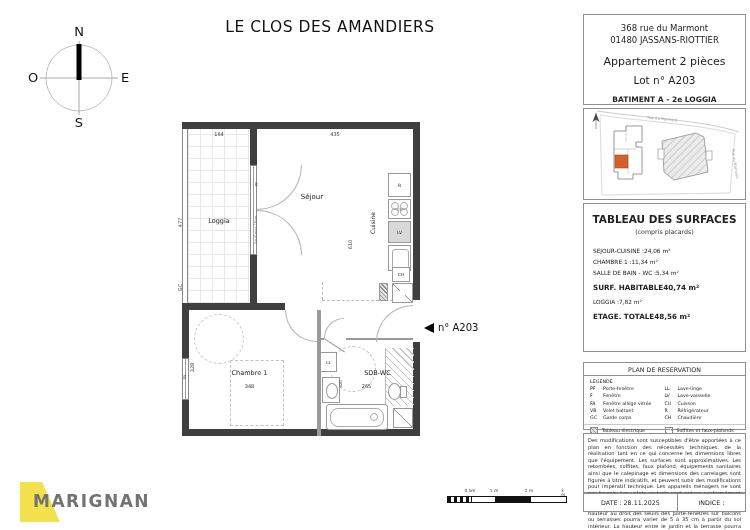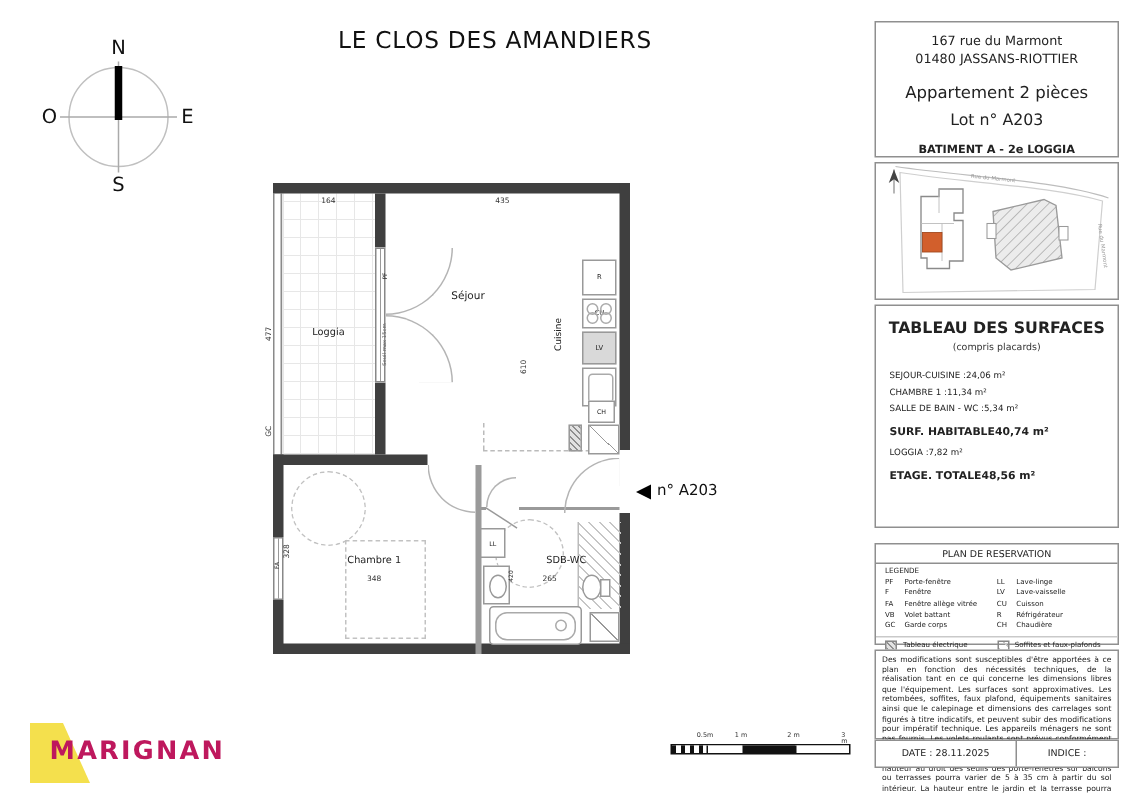--- a/index.html
+++ b/index.html
@@ -132,21 +132,21 @@
   <div class="dim vt" style="left:2px;top:245px;width:20px;text-align:center;">328</div>
   <div class="dim vt" style="left:-3px;top:255px;width:16px;font-size:4px;text-align:center;">FA</div>
   <div class="dim dimc" style="left:140px;top:264px;width:93px;">265</div>
   <div class="dim vt" style="left:152px;top:262px;width:18px;font-size:4px;text-align:center;">420</div>
 </div>
 
 <div class="abs" style="left:424px;top:323px;width:0;height:0;border-top:5px solid transparent;border-bottom:5px solid transparent;border-right:10px solid #000;"></div>
 <div class="abs" style="left:438px;top:322px;font-size:10px;color:#111;">n° A203</div>
 
 <div class="pbox" style="top:14px;height:91px;text-align:center;">
-  <div style="font-size:8.5px;margin-top:8px;">167 rue du Marmont</div>
+  <div style="font-size:8.5px;margin-top:8px;">368 rue du Marmont</div>
   <div style="font-size:8.5px;margin-top:2px;">01480 JASSANS-RIOTTIER</div>
   <div style="font-size:11px;margin-top:10px;">Appartement 2 pièces</div>
   <div style="font-size:10.5px;margin-top:6px;">Lot n° A203</div>
   <div style="font-size:7.5px;font-weight:bold;margin-top:9px;">BATIMENT A - 2e LOGGIA</div>
 </div>
 
 <div class="pbox" style="top:108px;height:92px;overflow:hidden;">
   <svg width="161" height="90" viewBox="0 0 161 90">
     <defs>
       <pattern id="bh" width="5" height="5" patternUnits="userSpaceOnUse" patternTransform="rotate(45)">
@@ -263,21 +263,21 @@
   <div style="font-size:5.1px;line-height:1.3;text-align:justify;padding:3px 4px;color:#222;">Des modifications sont susceptibles d'être apportées à ce plan en fonction des nécessités techniques, de la réalisation tant en ce qui concerne les dimensions libres que l'équipement. Les surfaces sont approximatives. Les retombées, soffites, faux plafond, équipements sanitaires ainsi que le calepinage et dimensions des carrelages sont figurés à titre indicatifs, et peuvent subir des modifications pour impératif technique. Les appareils ménagers ne sont pas fournis. Les volets roulants sont prévus conformément à la notice de vente. Les coffres de volet roulant ne sont pas représentés et seront débordants à l'intérieur. La hauteur au droit des seuils des porte-fenêtres sur balcons ou terrasses pourra varier de 5 à 35 cm à partir du sol intérieur. La hauteur entre le jardin et la terrasse pourra varier entre 0 et 60 cm. Les jardins ne sont pas nécessairement plats et pourront comporter des talus et des pentes.</div>
 </div>
 
 <div class="pbox" style="top:493px;height:19px;display:flex;">
   <div style="flex:58;border-right:1px solid #8f8f8f;display:flex;align-items:center;justify-content:center;font-size:6.3px;">DATE : 28.11.2025</div>
   <div style="flex:42;display:flex;align-items:center;justify-content:center;font-size:6.3px;">INDICE :</div>
 </div>
 
 <div class="abs" style="left:18px;top:480px;width:150px;height:44px;">
   <div style="position:absolute;left:2px;top:2px;width:40px;height:40px;background:#f4e04d;clip-path:polygon(0 0,55% 0,100% 100%,0 100%);"></div>
-  <div style="position:absolute;left:15px;top:11px;font-size:17px;font-weight:bold;letter-spacing:1.5px;color:#be185d;">MARIGNAN</div>
+  <div style="position:absolute;left:15px;top:11px;font-size:17px;font-weight:bold;letter-spacing:1.5px;color:#737373;">MARIGNAN</div>
 </div>
 
 <div class="abs" style="left:447px;top:489px;width:120px;height:16px;">
   <div class="dim" style="left:23px;top:0;font-size:4.3px;transform:translateX(-50%);">0.5m</div>
   <div class="dim" style="left:47px;top:0;font-size:4.3px;transform:translateX(-50%);">1 m</div>
   <div class="dim" style="left:82px;top:0;font-size:4.3px;transform:translateX(-50%);">2 m</div>
   <div class="dim" style="left:116px;top:0;font-size:4.3px;transform:translateX(-50%);">3 m</div>
   <div class="abs" style="left:0;top:7px;width:118px;height:5px;border:1px solid #111;display:flex;">
     <div style="width:23px;background:repeating-linear-gradient(90deg,#111 0 3px,#fff 3px 6px);"></div>
     <div style="width:24px;background:#fff;border-left:1px solid #111;"></div>

